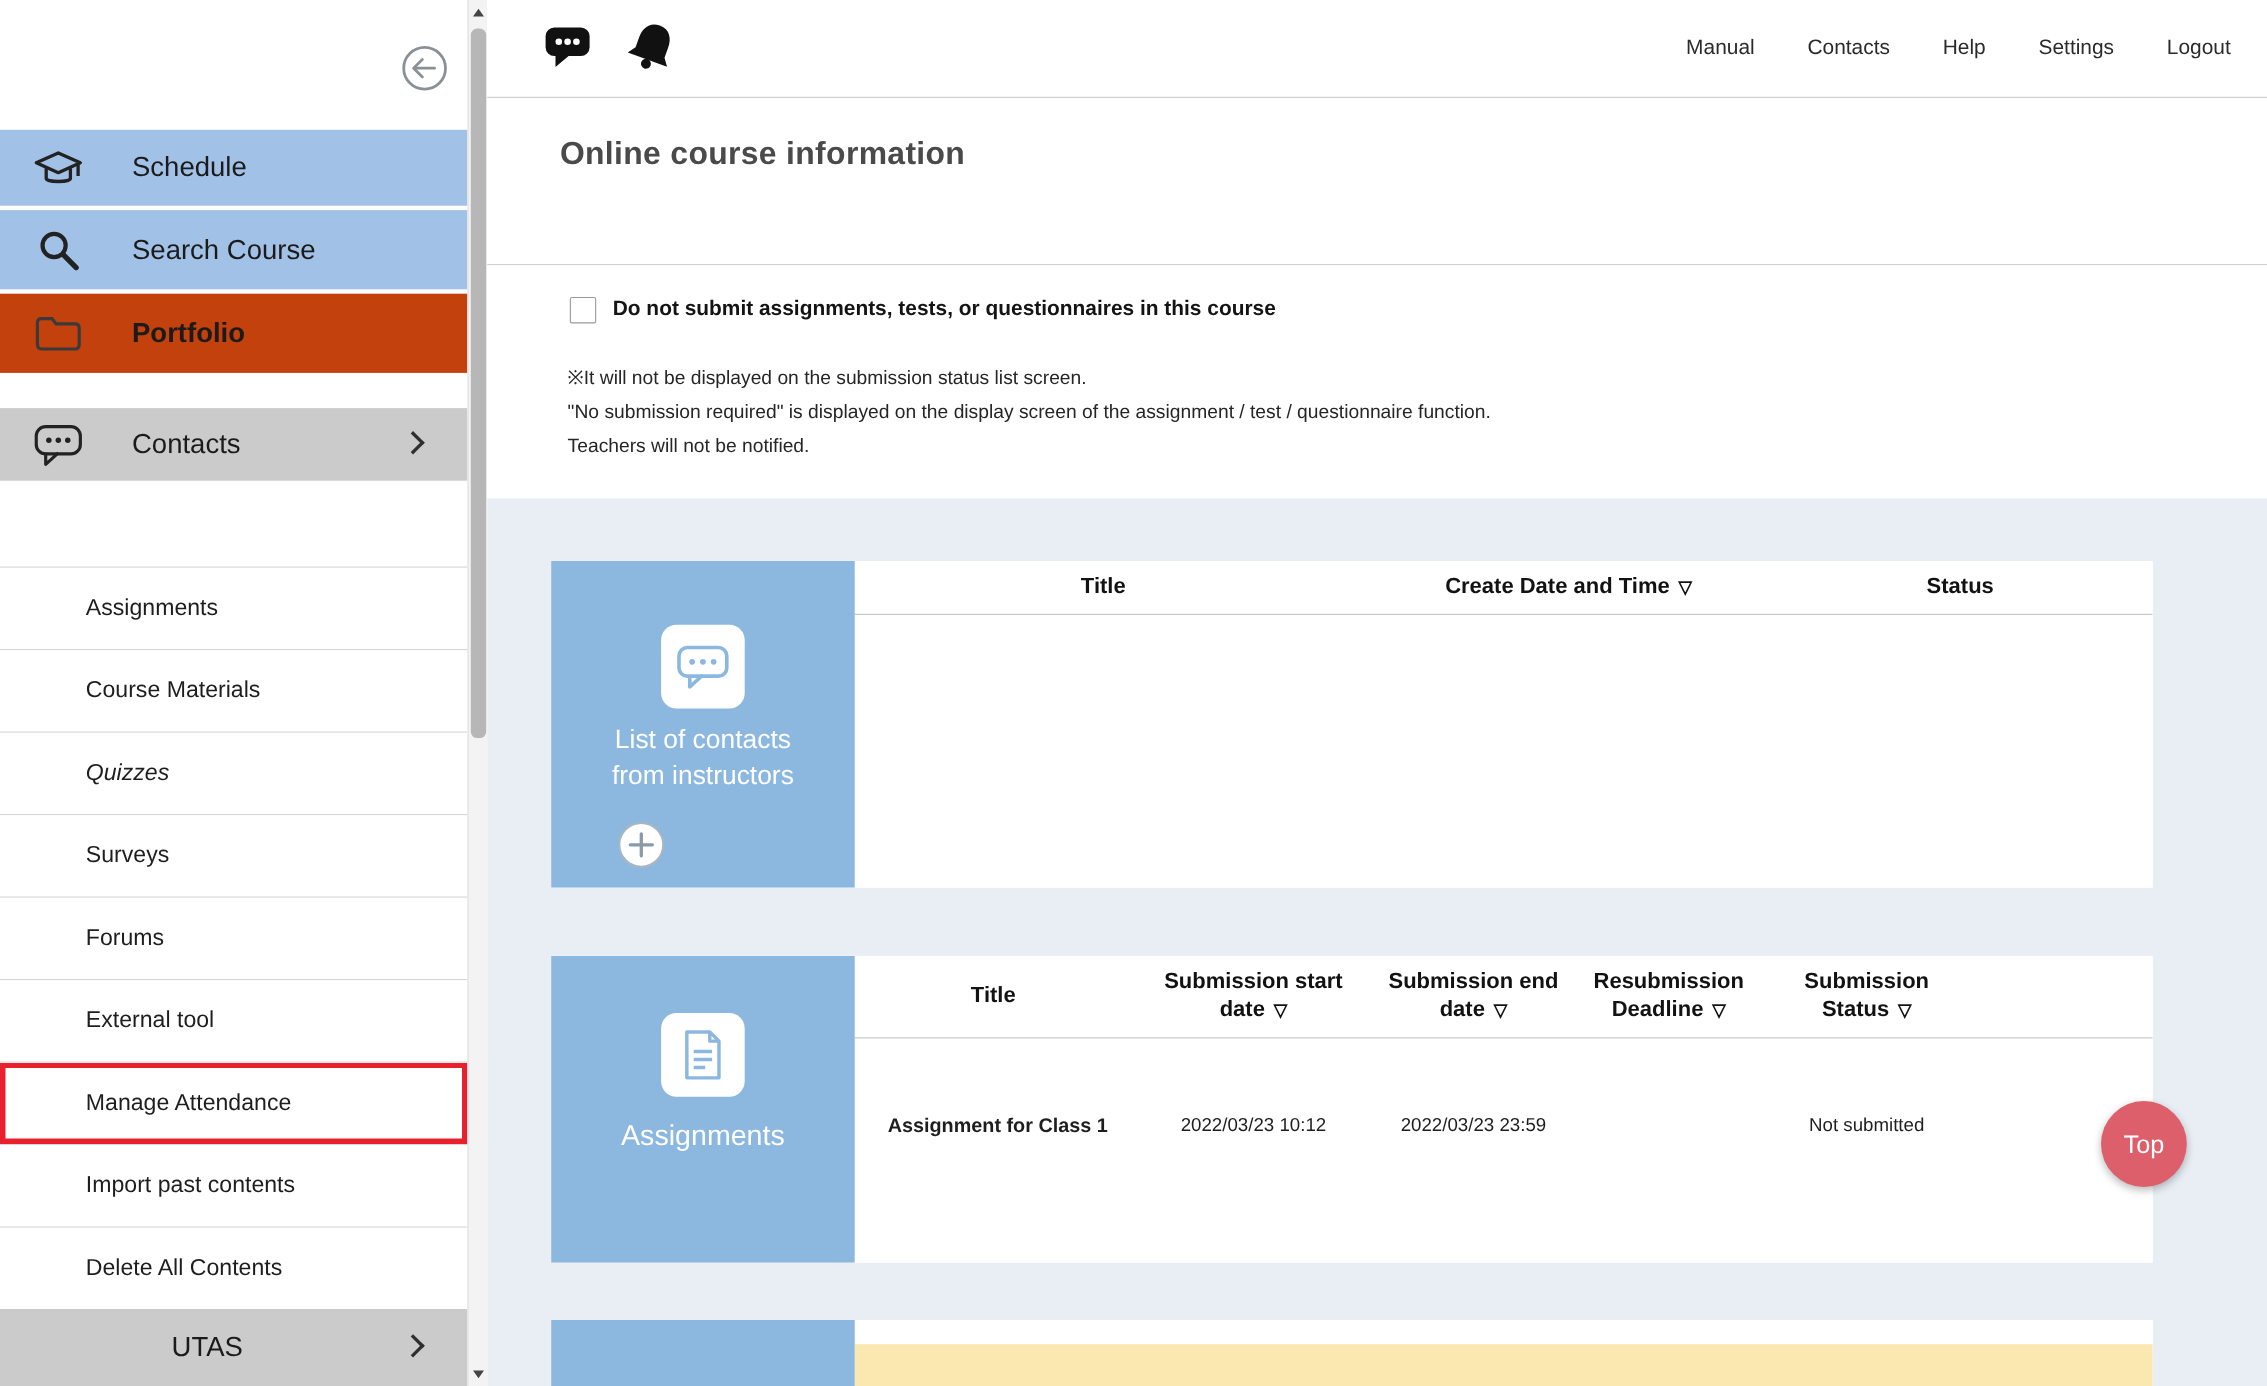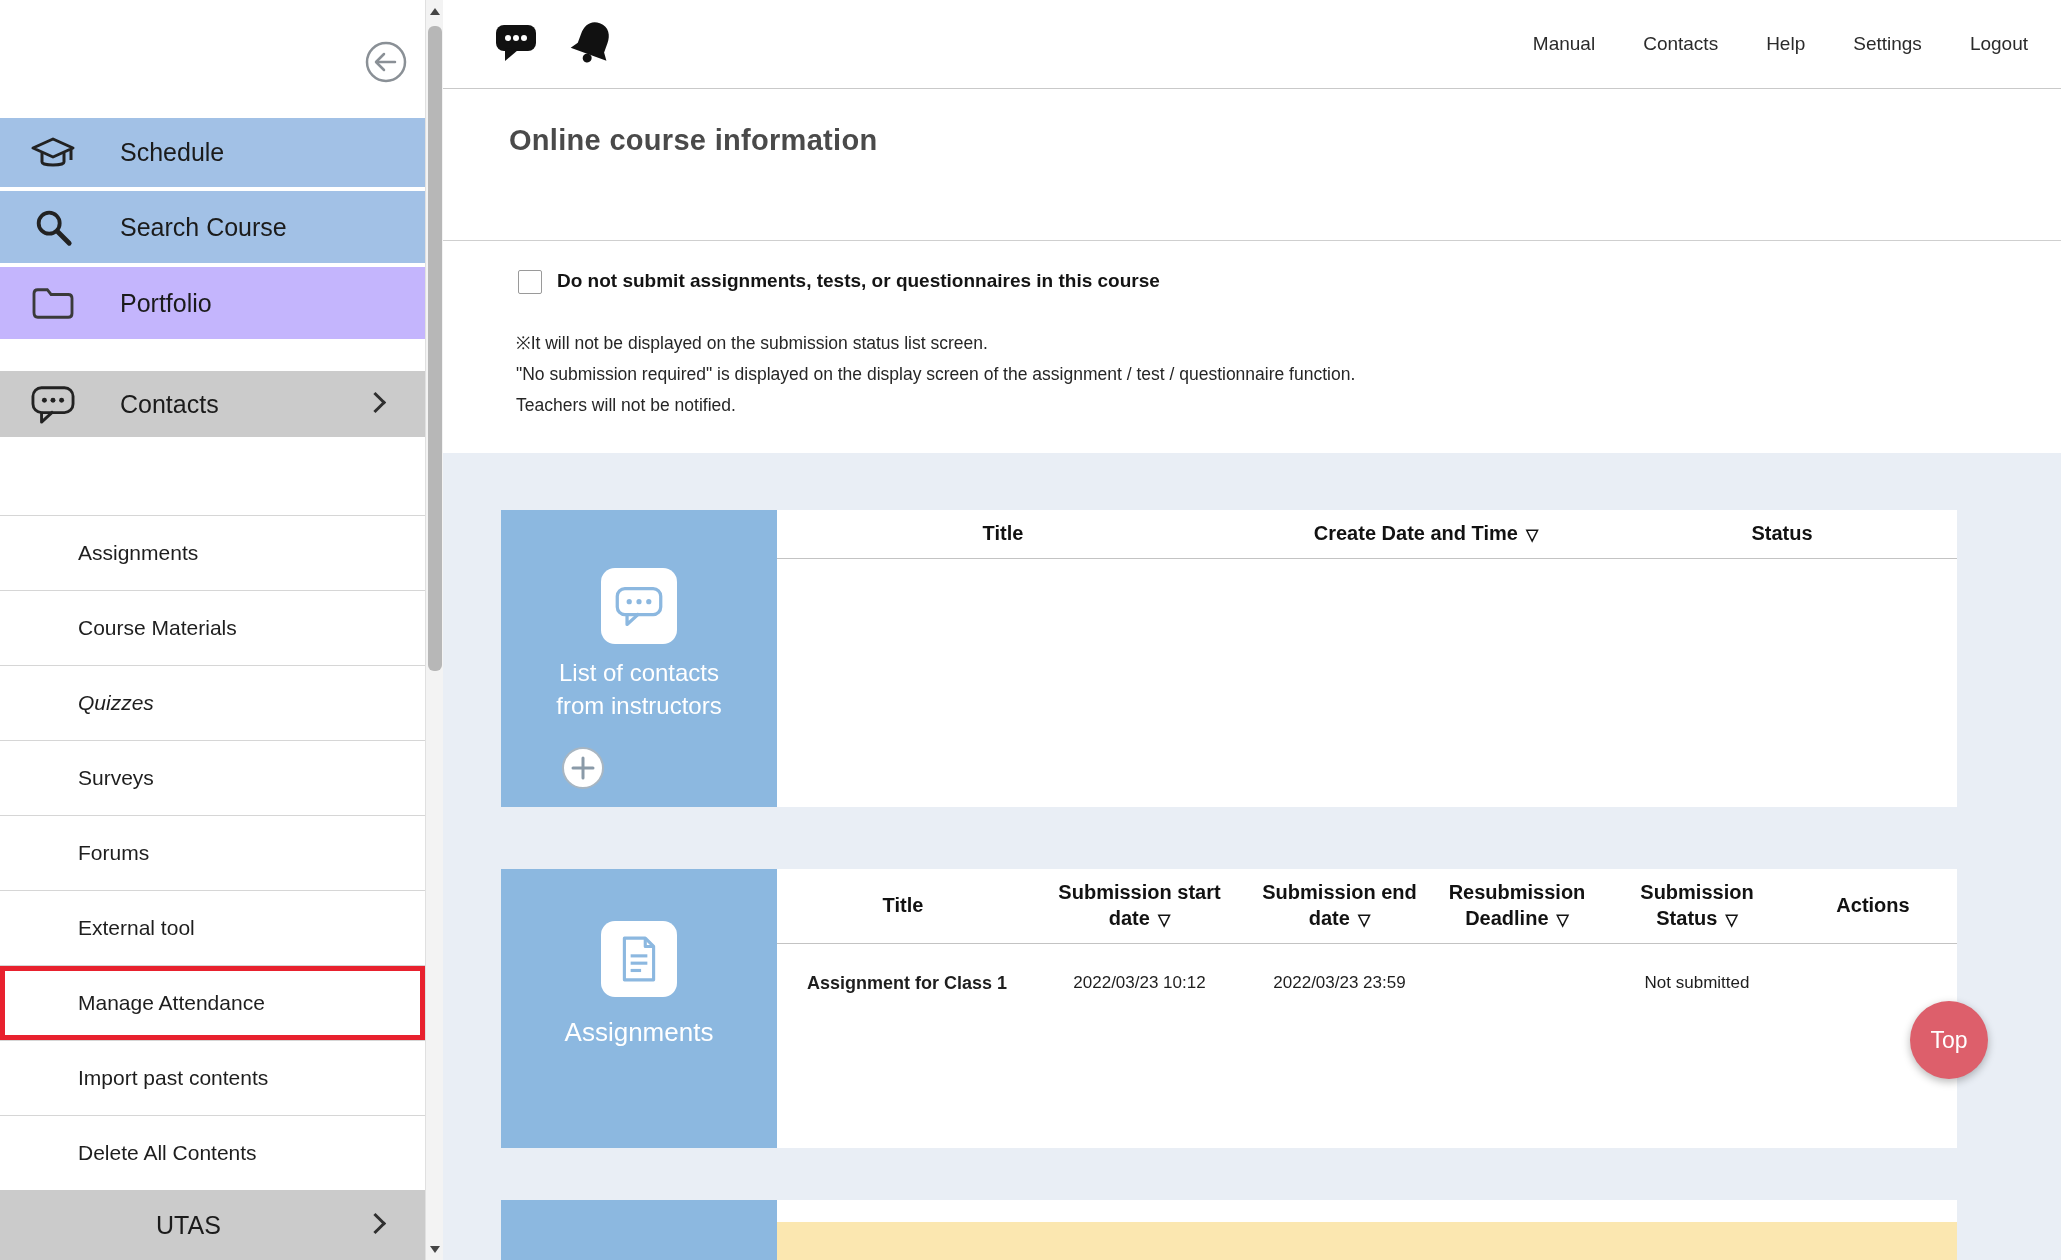--- a/index.html
+++ b/index.html
@@ -4,21 +4,21 @@
 <style>
   * { box-sizing: border-box; margin: 0; padding: 0; }
   html,body { width:2061px; height:1260px; }
   body { font-family:"Liberation Sans", sans-serif; background:#fff; position:relative; overflow:hidden; }
   #screen { position:absolute; left:0; top:0; width:2061px; height:1260px; overflow:hidden; }
 
   
   .sidebar { position:absolute; left:0; top:0; width:443px; height:1260px; background:#fff; }
   .sb-item { position:absolute; left:0; width:425px; display:flex; align-items:center; cursor:pointer; }
   .it-blue   { background:#a2c1e6; }
-  .it-yellow { background:#c4b5fd; }
+  .it-yellow { background:#c2410c;font-weight:bold; }
   .it-gray   { background:#cbcbcb; }
   .sb-item .icon-box { position:absolute; left:26px; width:54px; height:100%; display:flex; align-items:center; justify-content:center; }
   .sb-item .sb-label { margin-left:120px; font-size:25px; color:#1b1b1b; }
   .chev { position:absolute; width:15px; height:15px; border-top:3px solid #2f2f2f; border-right:3px solid #2f2f2f; }
   .chev.right { left:368px; top:50%; margin-top:-9px; transform:rotate(45deg); }
   .chev.down  { left:366px; top:50%; margin-top:-13px; transform:rotate(135deg); }
   .sub-item { position:absolute; left:0; width:425px; height:75px; background:#fff; border-top:1px solid #d6d6d6; display:flex; align-items:center; padding-left:78px; cursor:pointer; }
   .sub-item .sub-label { font-size:21px; color:#1e1e1e; }
   .sub-item.highlight { box-shadow: inset 0 0 0 5px #e8212e; }
   .back-btn { position:absolute; left:364px; top:40px; width:44px; height:44px; background:#fff; border:none; cursor:pointer; padding:0; }
@@ -58,21 +58,21 @@
 
   .panel { width:276px; flex:none; background:#8cb8e0; position:relative; color:#fff; }
   .picon { position:absolute; left:100px; width:76px; height:76px; background:#fff; border-radius:14px; display:flex; align-items:center; justify-content:center; }
   .card1 .picon { top:58px; }
   .card2 .picon { top:52px; }
   .plabel { position:absolute; width:100%; text-align:center; }
   .card1 .plabel { top:146px; font-size:24px; line-height:33px; }
   .card2 .plabel { top:148px; font-size:26px; }
   .add-btn { position:absolute; left:60px; top:236px; width:44px; height:44px; border:none; background:transparent; padding:0; cursor:pointer; }
 
-  .tablearea { flex:1; display:flex; flex-direction:column; background:#fff; }
+  .tablearea { flex:1; display:flex; flex-direction:column; background:#fff;gap:40px; }
   .thead { display:flex; border-bottom:1px solid #c3c3c3; }
   .card1 .thead { height:49px; }
   .card2 .thead { height:75px; }
   .th { display:flex; align-items:center; justify-content:center; padding:0 8px; }
   .thin { text-align:center; font-weight:bold; font-size:20px; color:#121212; line-height:26px; }
   .sort { font-weight:bold; font-size:16px; margin-left:8px; }
   .tbody { flex:1; }
   .trow { display:flex; height:78px; }
   .td { display:flex; align-items:center; justify-content:center; text-align:center; font-size:17px; color:#1e1e1e; padding:0 6px; }
   .td.b { font-weight:bold; font-size:18px; line-height:24px; }
@@ -308,23 +308,20 @@
           </div>
           <div class="th w3">
             <span class="thin"><span>Submission end date</span><span class="sort">▽</span></span>
           </div>
           <div class="th w4">
             <span class="thin"><span>Resubmission Deadline</span><span class="sort">▽</span></span>
           </div>
           <div class="th w5">
             <span class="thin"><span>Submission Status</span><span class="sort">▽</span></span>
           </div>
-          <div class="th w6">
-            <span class="thin"><span>Actions</span><span class="sort"></span></span>
-          </div>
         </div>
         <div class="tbody">
           <div class="trow">
             <div class="td b w1">Assignment for Class 1</div>
             <div class="td w2">2022/03/23 10:12</div>
             <div class="td w3">2022/03/23 23:59</div>
             <div class="td w4"></div>
             <div class="td w5">Not submitted</div>
             <div class="td w6"></div>
           </div>

